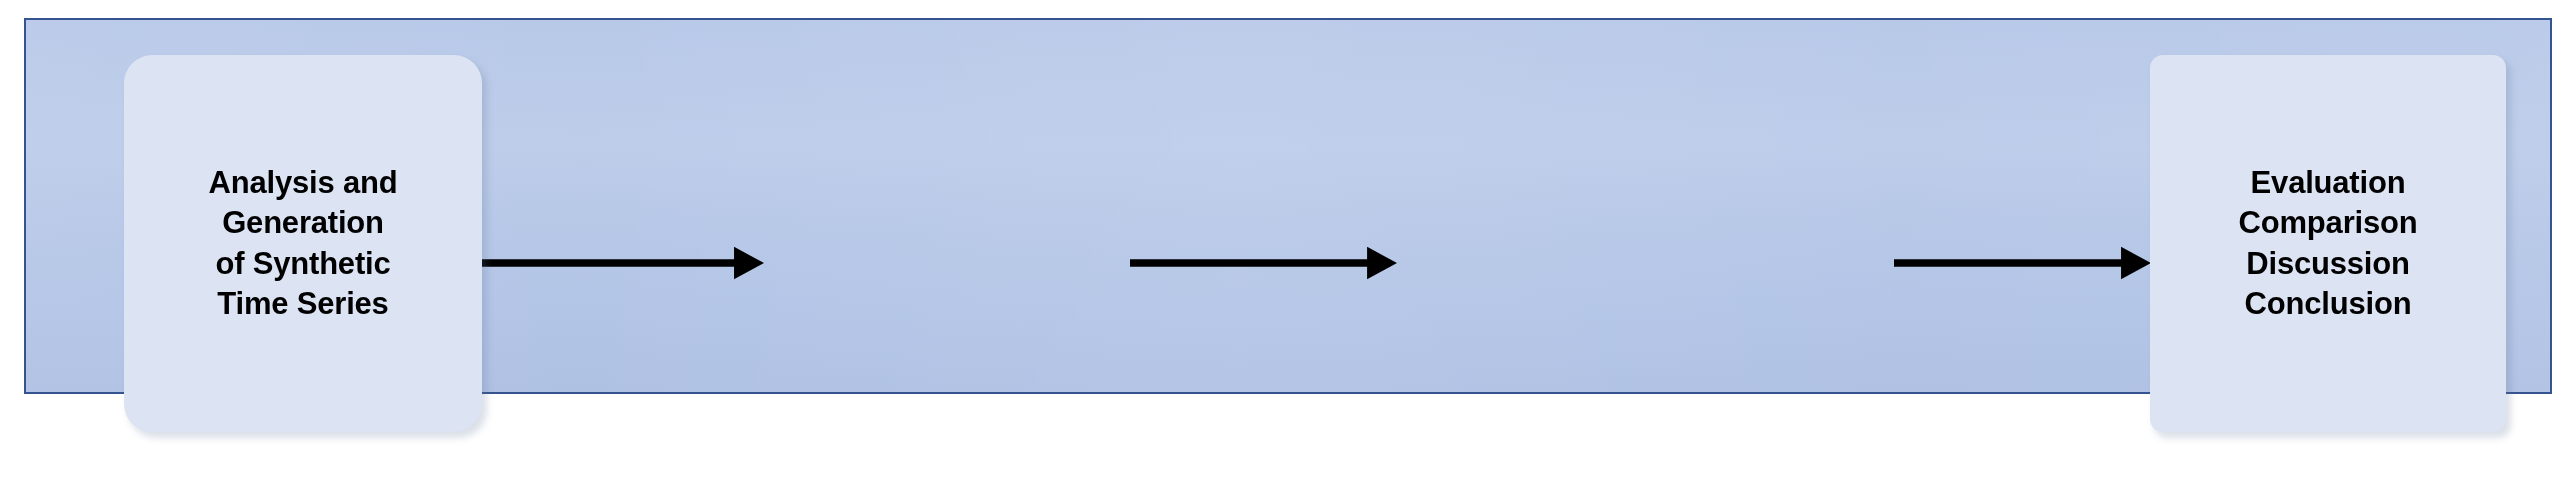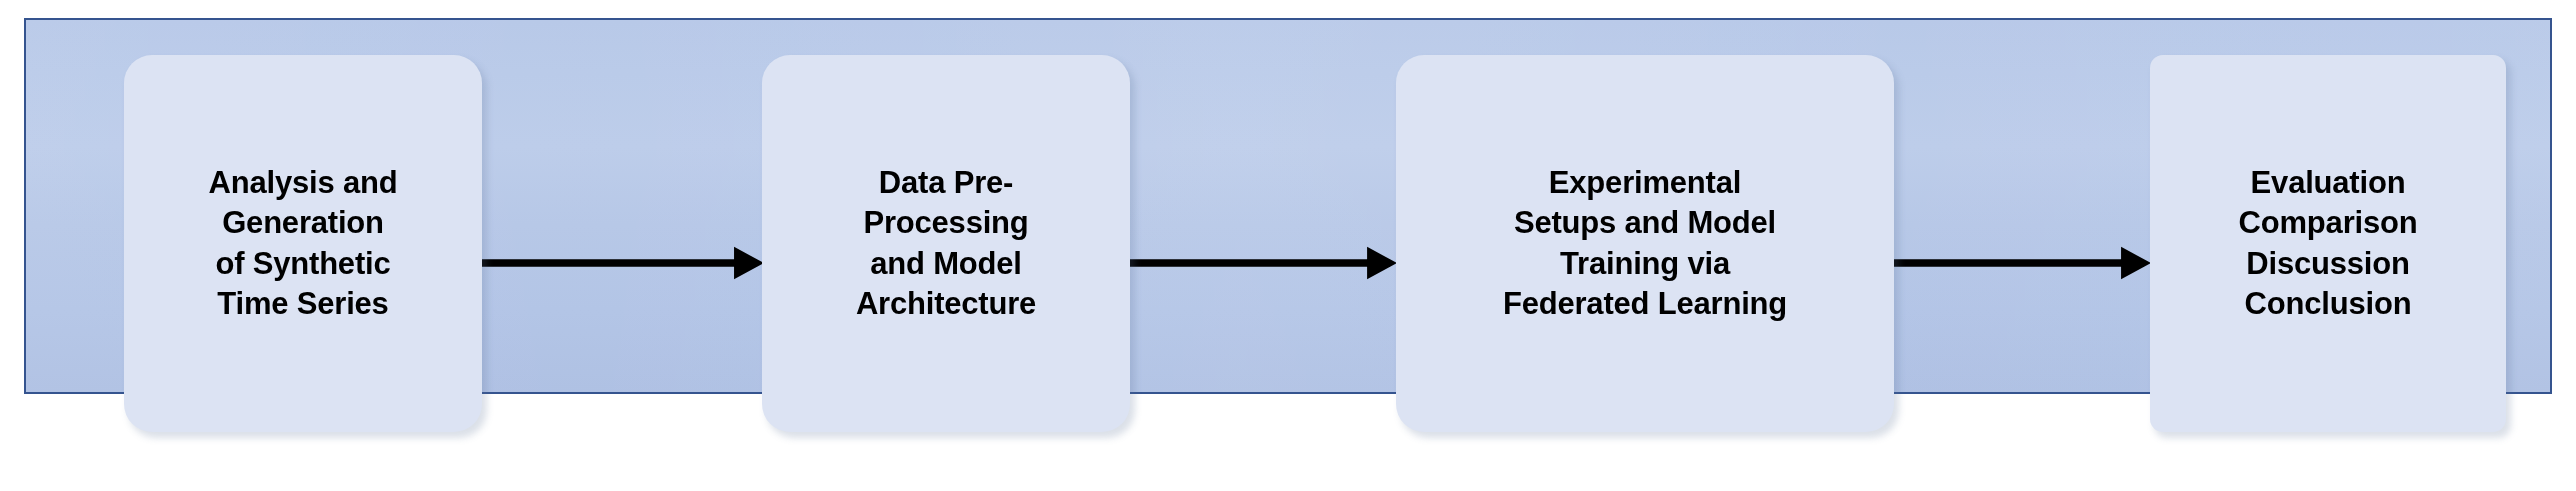--- a/index.html
+++ b/index.html
@@ -111,39 +111,27 @@
 of Synthetic
 Time Series</div>
     </div>
 
     <div class="arrow" id="arrow-1">
       <svg viewBox="0 0 386 60" preserveAspectRatio="none">
         <path d="M0 25 L345 25 L345 8 L386 30 L345 52 L345 35 L0 35 Z" fill="#000000"></path>
       </svg>
     </div>
 
-    <div class="stage" id="stage-2">
-      <div class="stage-label">Data Pre-
-Processing
-and Model
-Architecture</div>
-    </div>
 
     <div class="arrow" id="arrow-2">
       <svg viewBox="0 0 366 60" preserveAspectRatio="none">
         <path d="M0 25 L325 25 L325 8 L366 30 L325 52 L325 35 L0 35 Z" fill="#000000"></path>
       </svg>
     </div>
 
-    <div class="stage" id="stage-3">
-      <div class="stage-label">Experimental
-Setups and Model
-Training via
-Federated Learning</div>
-    </div>
 
     <div class="arrow" id="arrow-3">
       <svg viewBox="0 0 352 60" preserveAspectRatio="none">
         <path d="M0 25 L311 25 L311 8 L352 30 L311 52 L311 35 L0 35 Z" fill="#000000"></path>
       </svg>
     </div>
 
     <div class="stage" id="stage-4">
       <div class="stage-label">Evaluation
 Comparison

